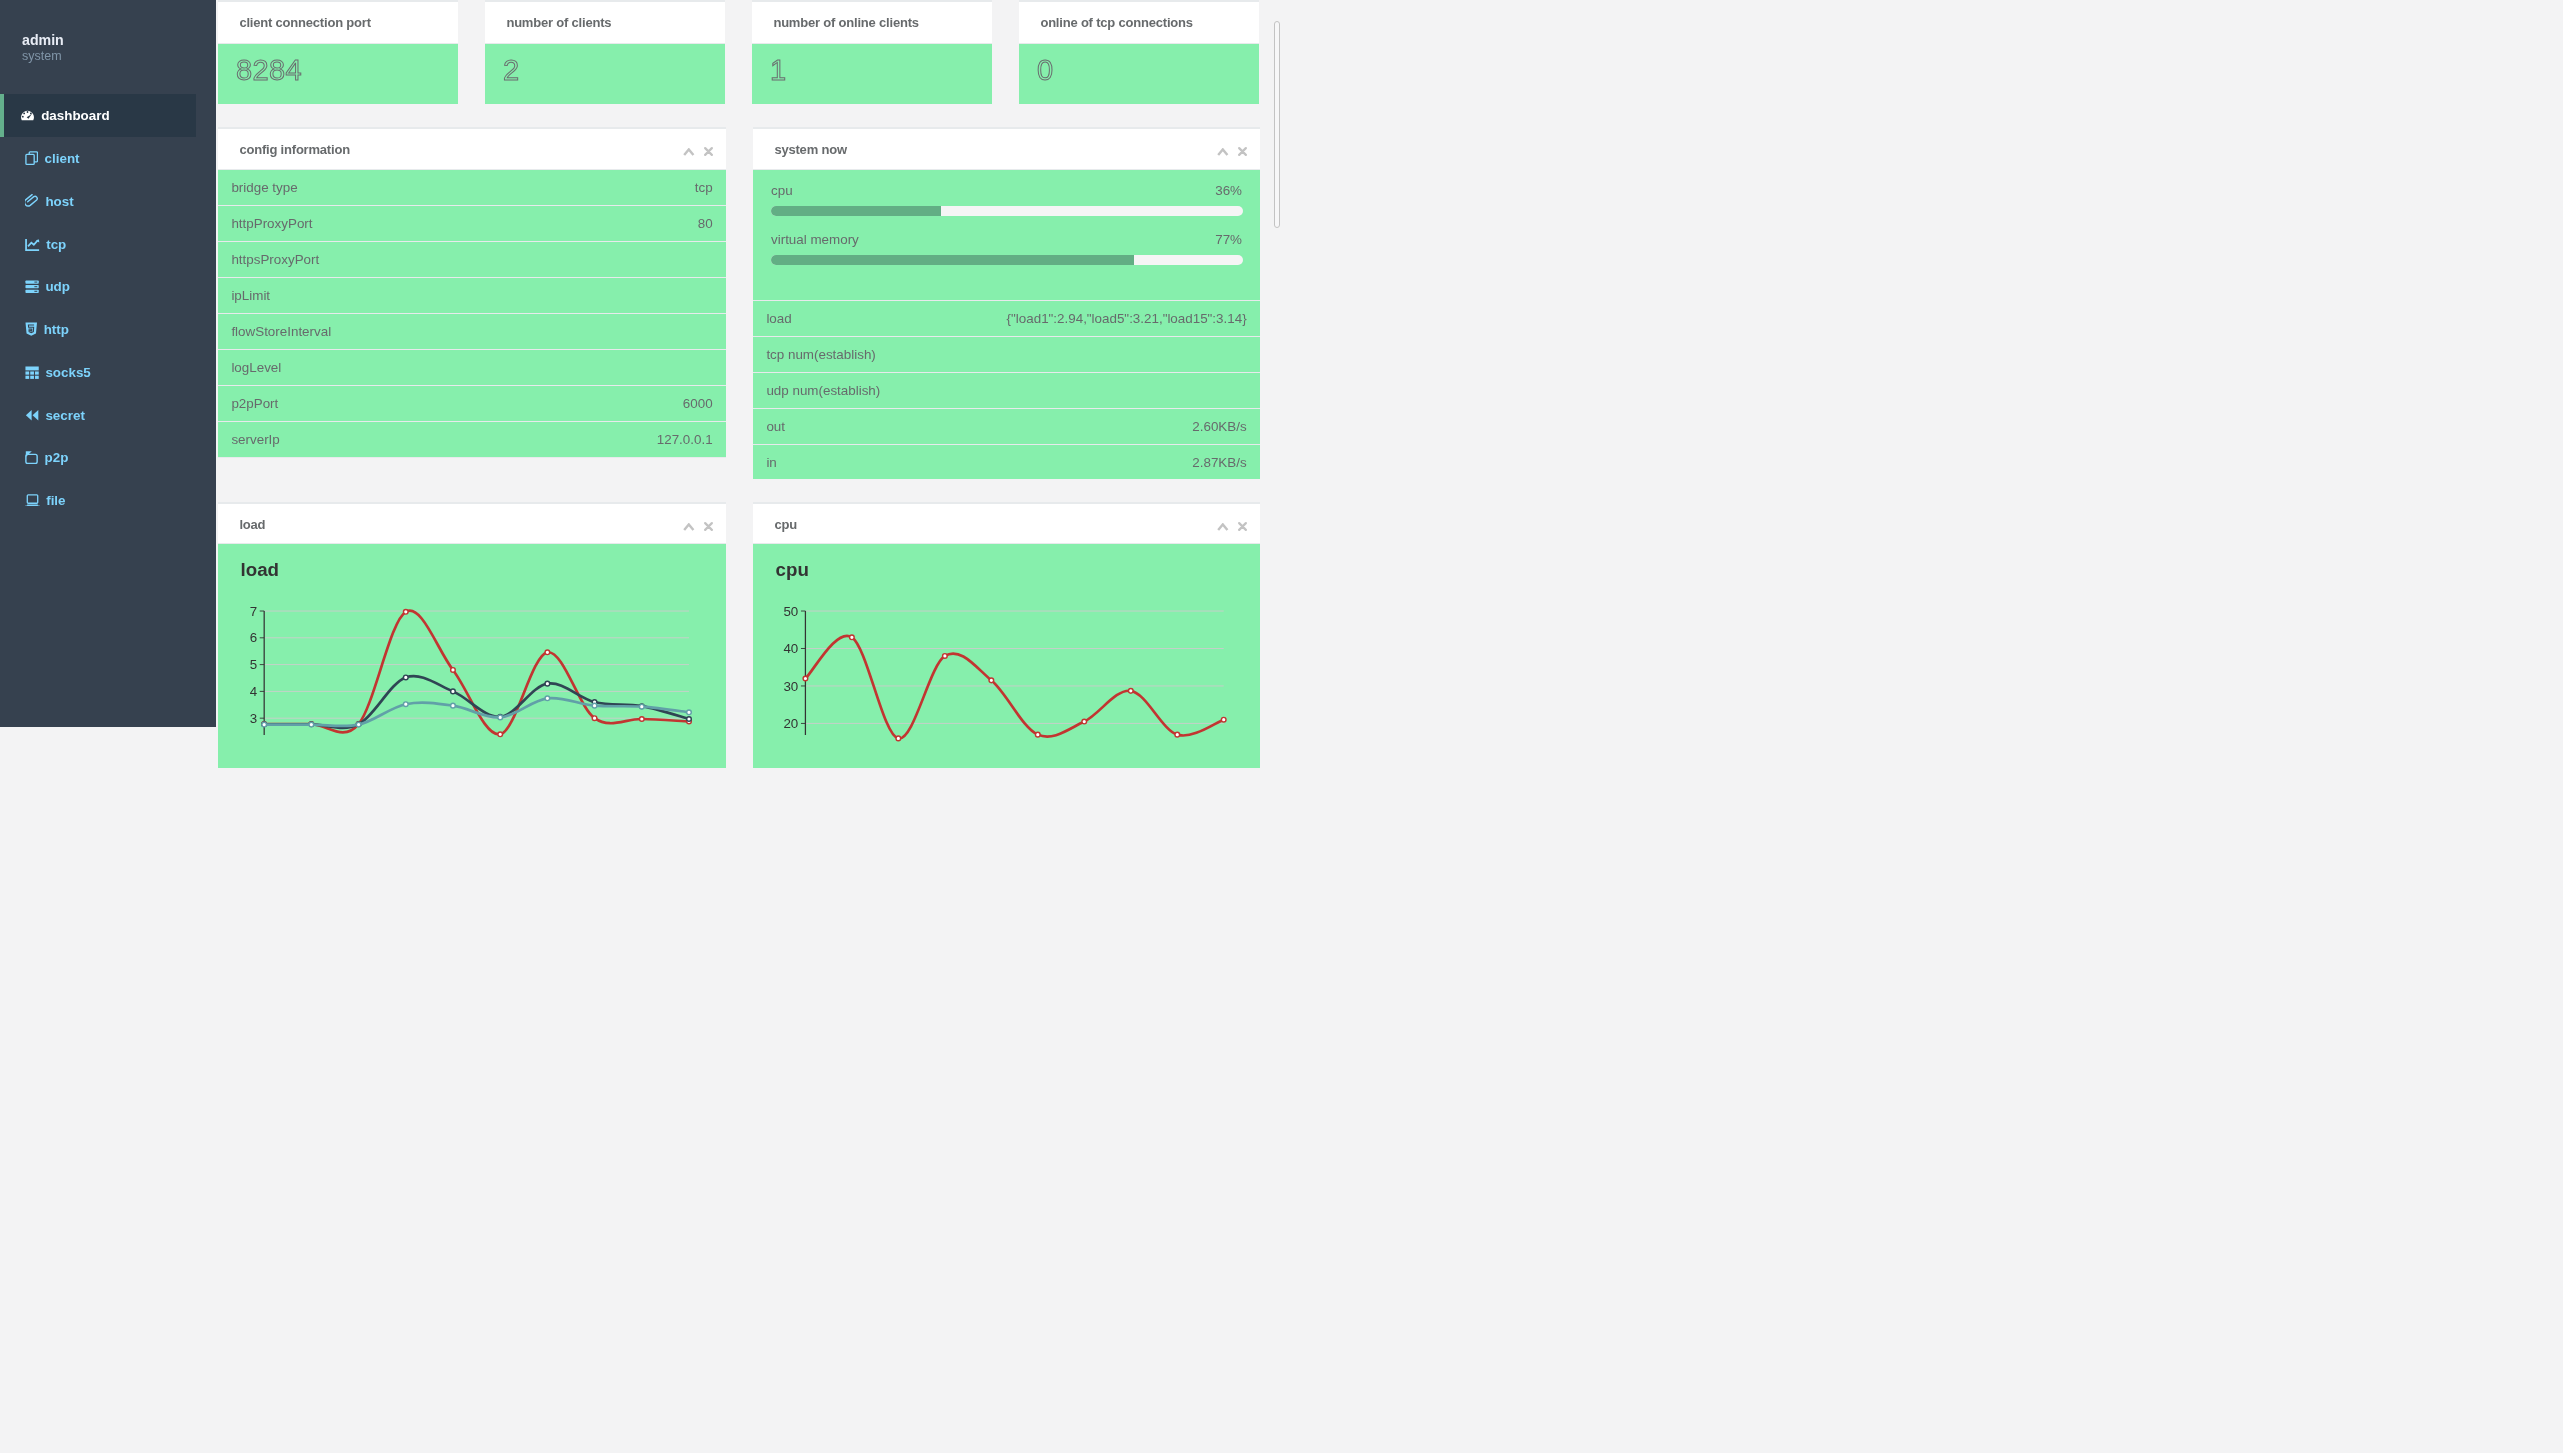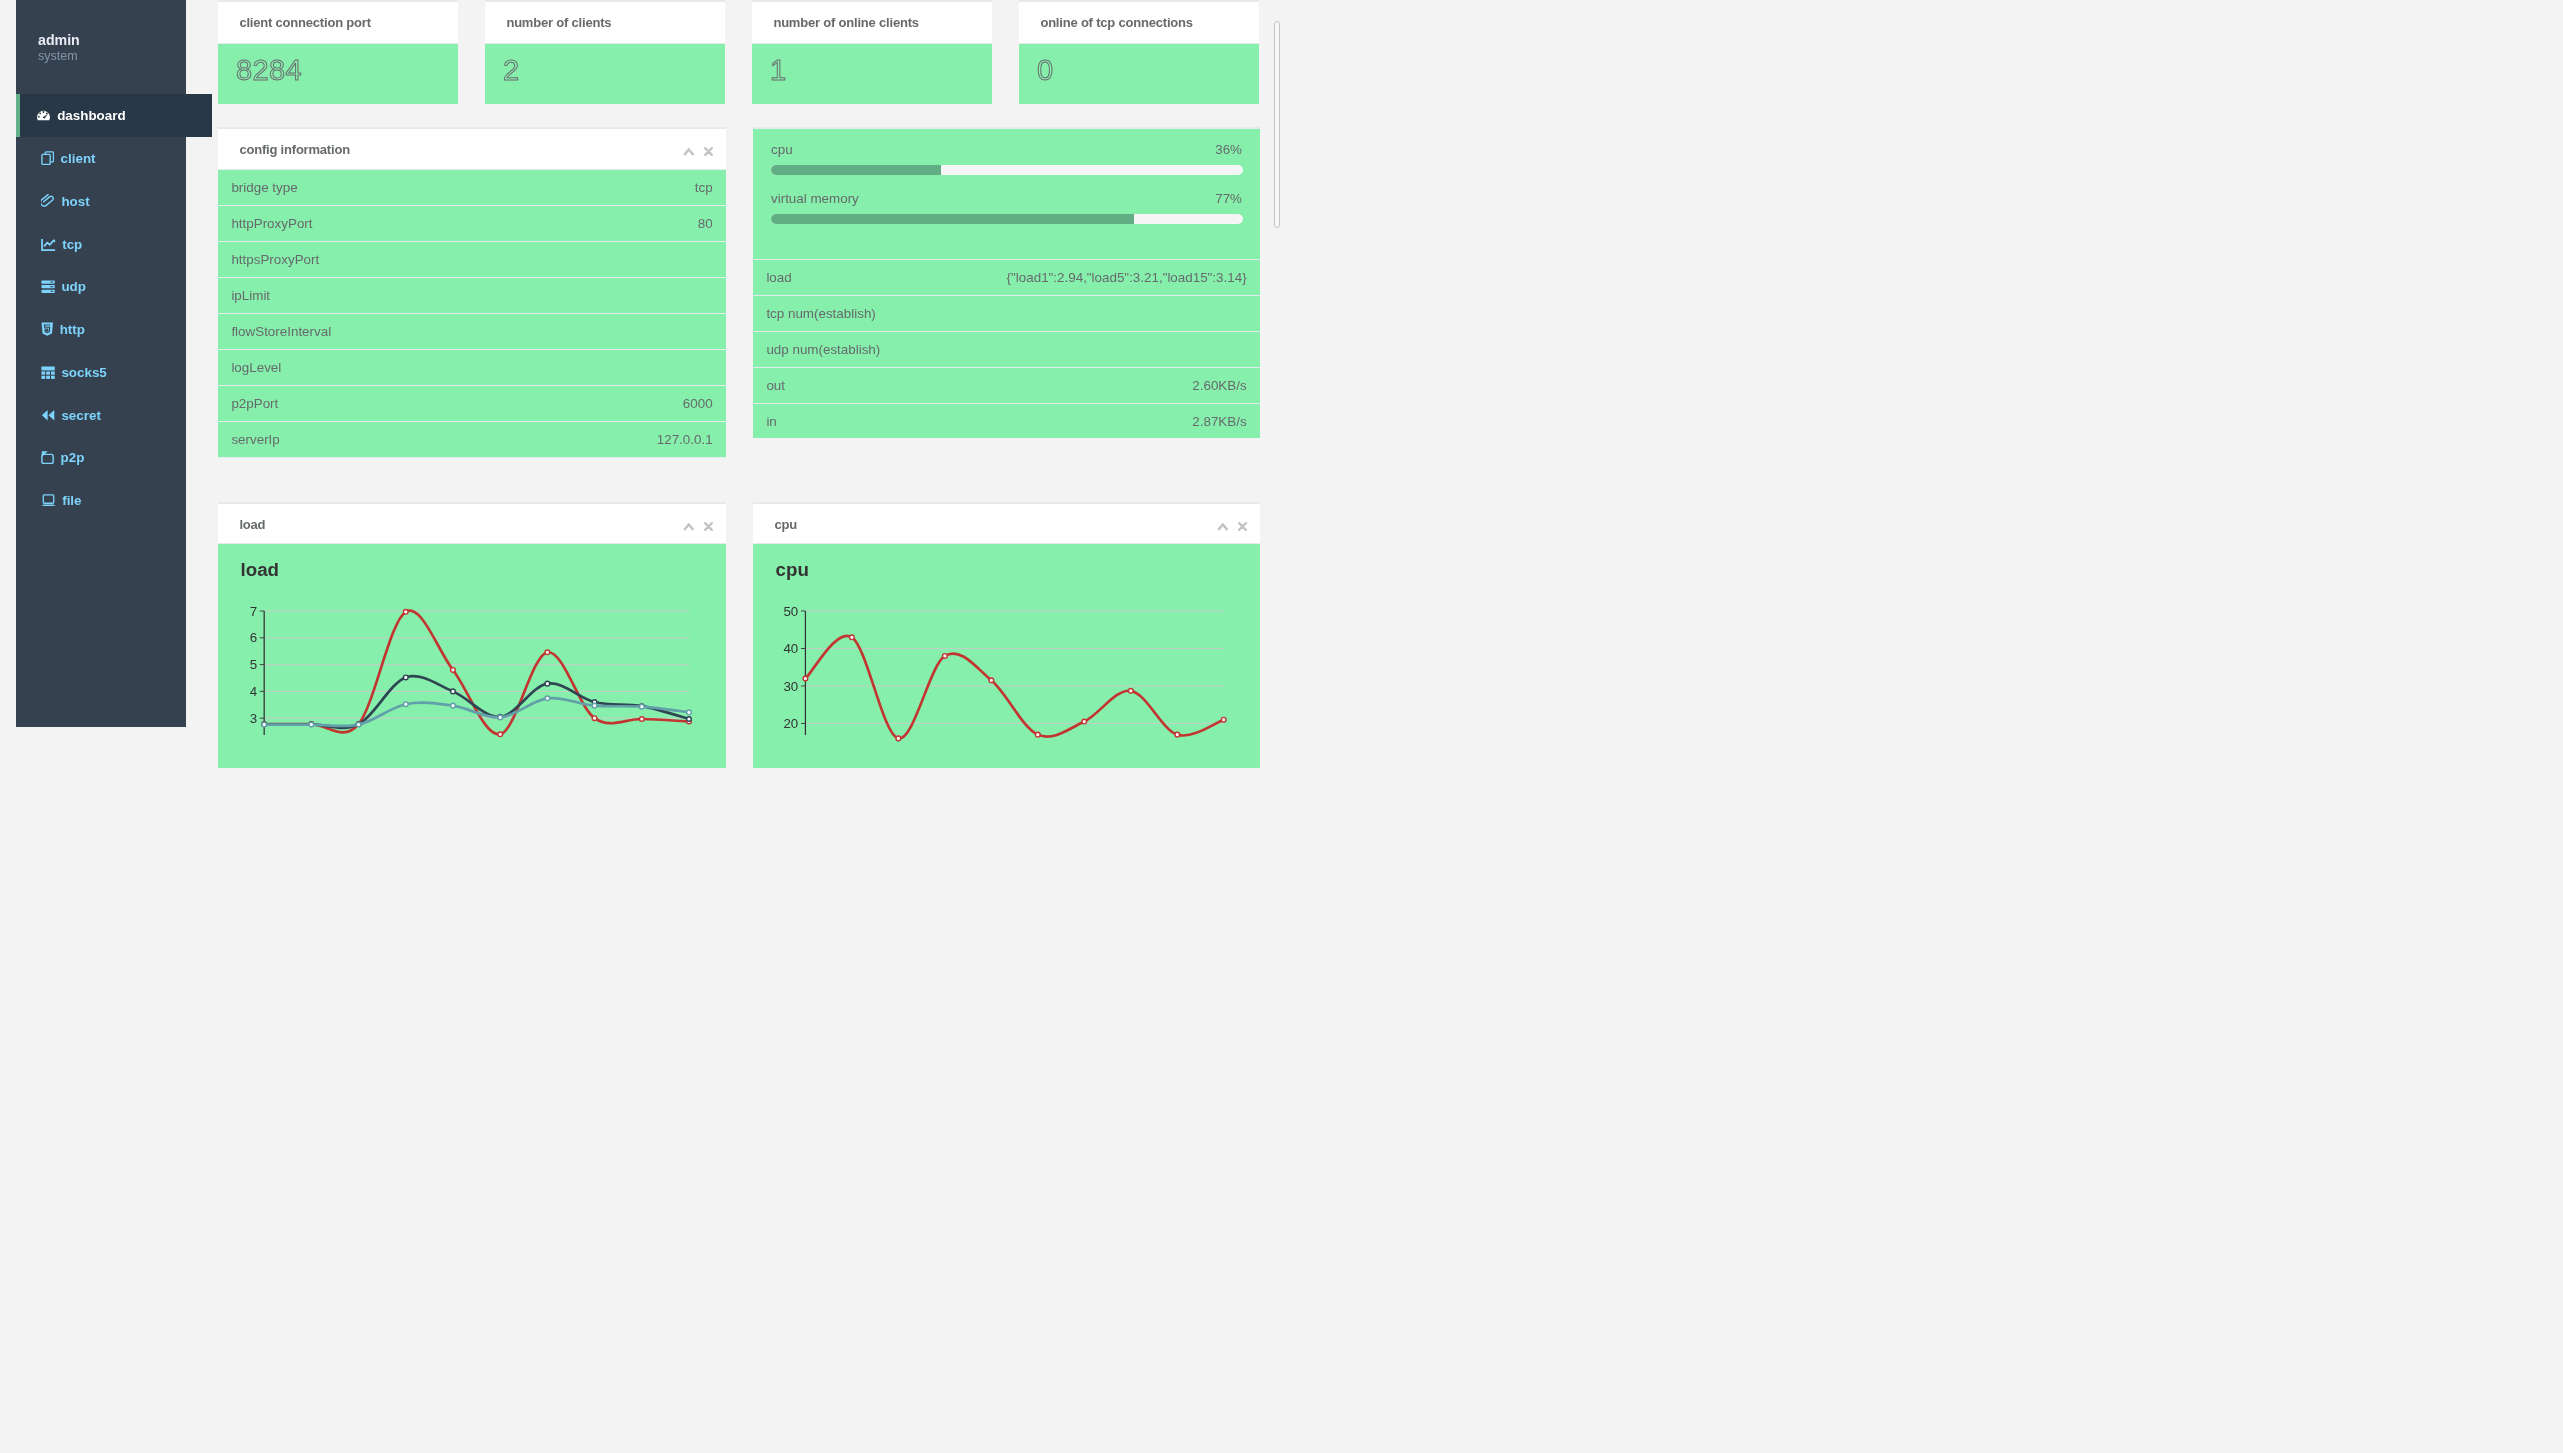--- a/index.html
+++ b/index.html
@@ -1,16 +1,16 @@
 <!DOCTYPE html>
 <html style="font-size:14.2px"><head><meta charset="utf-8">
 <style>
 * { margin:0; padding:0; box-sizing:border-box; }
 html,body { width:1282px; height:727px; overflow:hidden; font-family:"Liberation Sans",sans-serif; background:#f3f3f4; }
-#sidebar { position:absolute; left:16px; top:0; width:170px; height:727px; background:#36414f; }
+#sidebar { position:absolute; left:0; top:0; width:216px; height:727px; background:#36414f; }
 #profile { position:absolute; left:22px; top:0; }
 #profile .a { position:absolute; left:0; top:32px; font-size:14.2px; font-weight:bold; color:#e8ecf5; white-space:nowrap; }
 #profile .s { position:absolute; left:0; top:49px; font-size:12.5px; color:#8095a8; white-space:nowrap; }
 .nav-item { position:absolute; left:0; width:196px; height:43px; color:#7dd3fc; font-size:13.4px; font-weight:600; display:flex; align-items:center; padding-left:25px; }
 .nav-item svg { margin-right:6.2px; flex:none; }
 .nav-item span { margin-top:0; }
 .nav-item.active { background:#293846; color:#ffffff; border-left:4.5px solid #64b08c; padding-left:16px; }
 .ibox { position:absolute; border-top:2.7px solid #e7eaec; }
 .ibox-title { background:#fff; border-bottom:0.9px solid #e7eaec; padding:11.6px 13.4px 0; position:relative; }
 .ibox-title h5 { font-size:13px; letter-spacing:-0.2px; font-weight:bold; color:#676a6c; display:inline-block;margin-left:8px; }
@@ -188,20 +188,28 @@
       </div>
 <div class="trow" style="height:36px">
         <span class="tk">serverIp</span>
         <span class="tv">127.0.0.1</span>
       </div>
 
   </div>
 </div>
 
 <div class="ibox" style="left:753px;top:127px;width:507px">
+  <div class="ibox-title" style="height:41px"><h5>system now</h5><div class="tools">
+        <svg width="11.6" height="8" viewBox="0 0 13 9" style="margin-right:9px">
+          <path d="M1.3 7.8 L6.5 1.6 L11.7 7.8" fill="none" stroke="#c3c3c3" stroke-width="2.7"></path>
+        </svg>
+        <svg width="9" height="9" viewBox="0 0 10 10">
+          <path d="M1.3 1.3 L8.7 8.7 M8.7 1.3 L1.3 8.7" stroke="#c3c3c3" stroke-width="2.5" stroke-linecap="round"></path>
+        </svg>
+      </div></div>
   <div class="ibox-content" style="height:309px;padding:0">
     <div class="plabel" style="left:18px;top:13px">cpu</div>
     <div class="plabel" style="right:18px;top:13px">36%</div>
     <div class="pbar" style="top:36px">
         <div class="pfill" style="width:36%"></div>
       </div>
     <div class="plabel" style="left:18px;top:62px">virtual memory</div>
     <div class="plabel" style="right:18px;top:62px">77%</div>
     <div class="pbar" style="top:85px">
         <div class="pfill" style="width:77%"></div>

